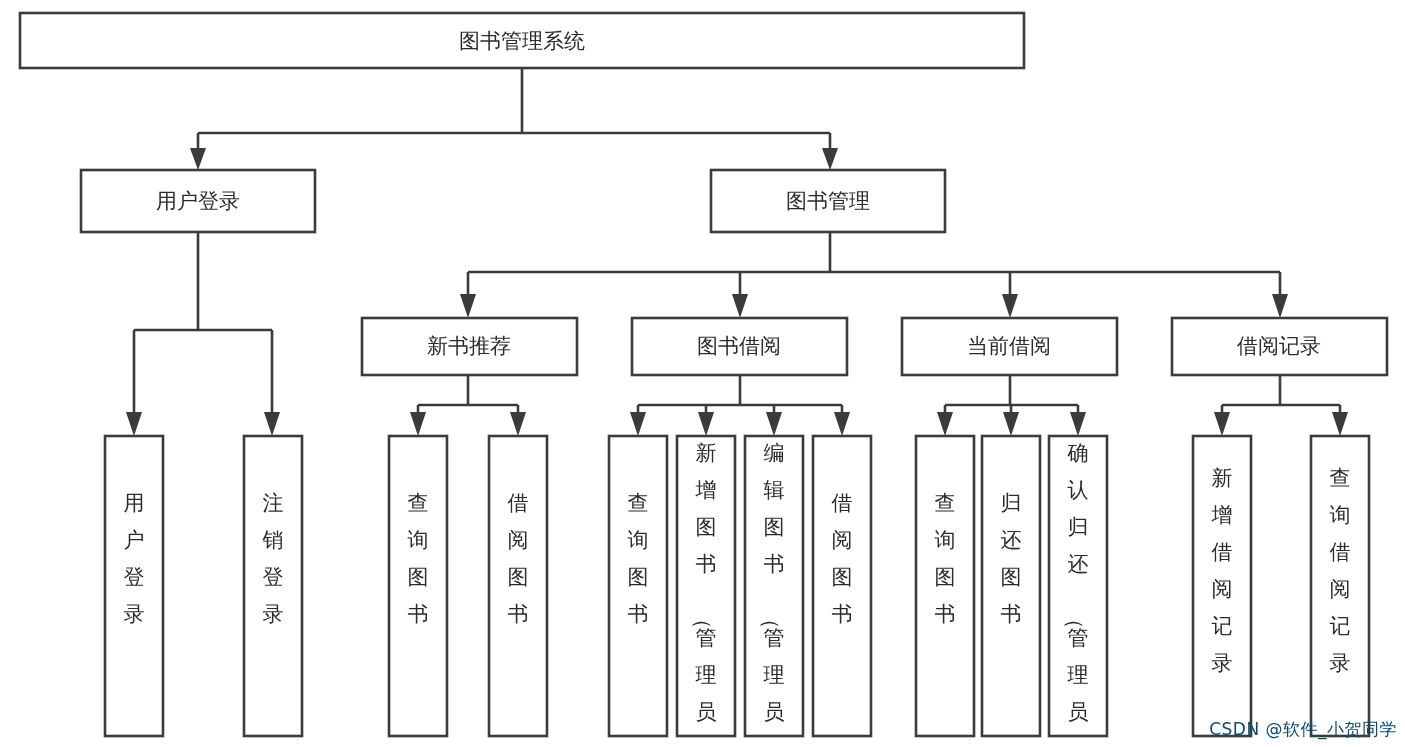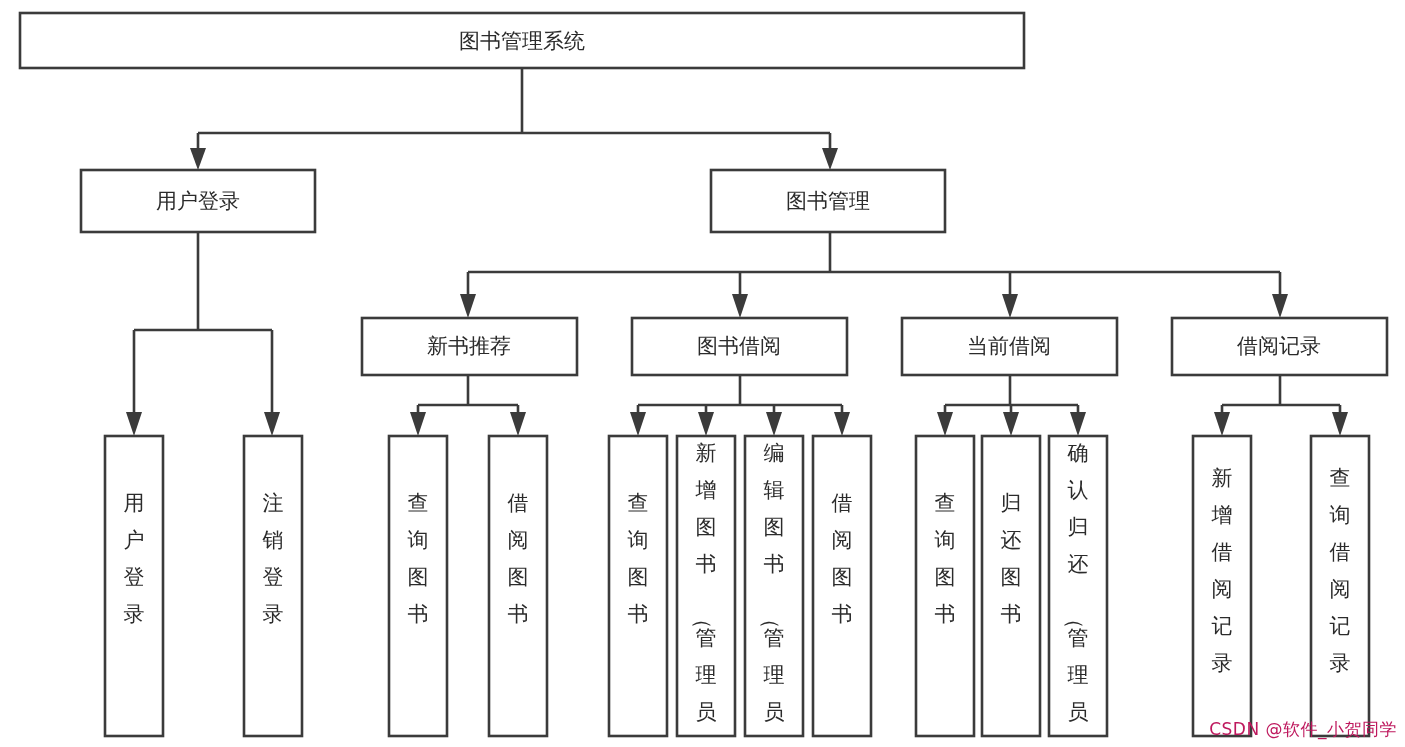--- a/index.html
+++ b/index.html
@@ -46,21 +46,21 @@
   .node-label-vertical {
     fill: #2b2b2b;
     font-family: "DejaVu Sans", "Liberation Sans", sans-serif;
     font-size: 21px;
     text-anchor: middle;
   }
   .watermark {
     position: absolute;
     right: 8px;
     bottom: 6px;
-    color: #be185d;
+    color: #0c4a6e;
     font-size: 17px;
     font-family: "DejaVu Sans", "Liberation Sans", sans-serif;
     letter-spacing: 0.5px;
     white-space: nowrap;
     pointer-events: none;
   }
 </style>
 </head>
 <body>
 

